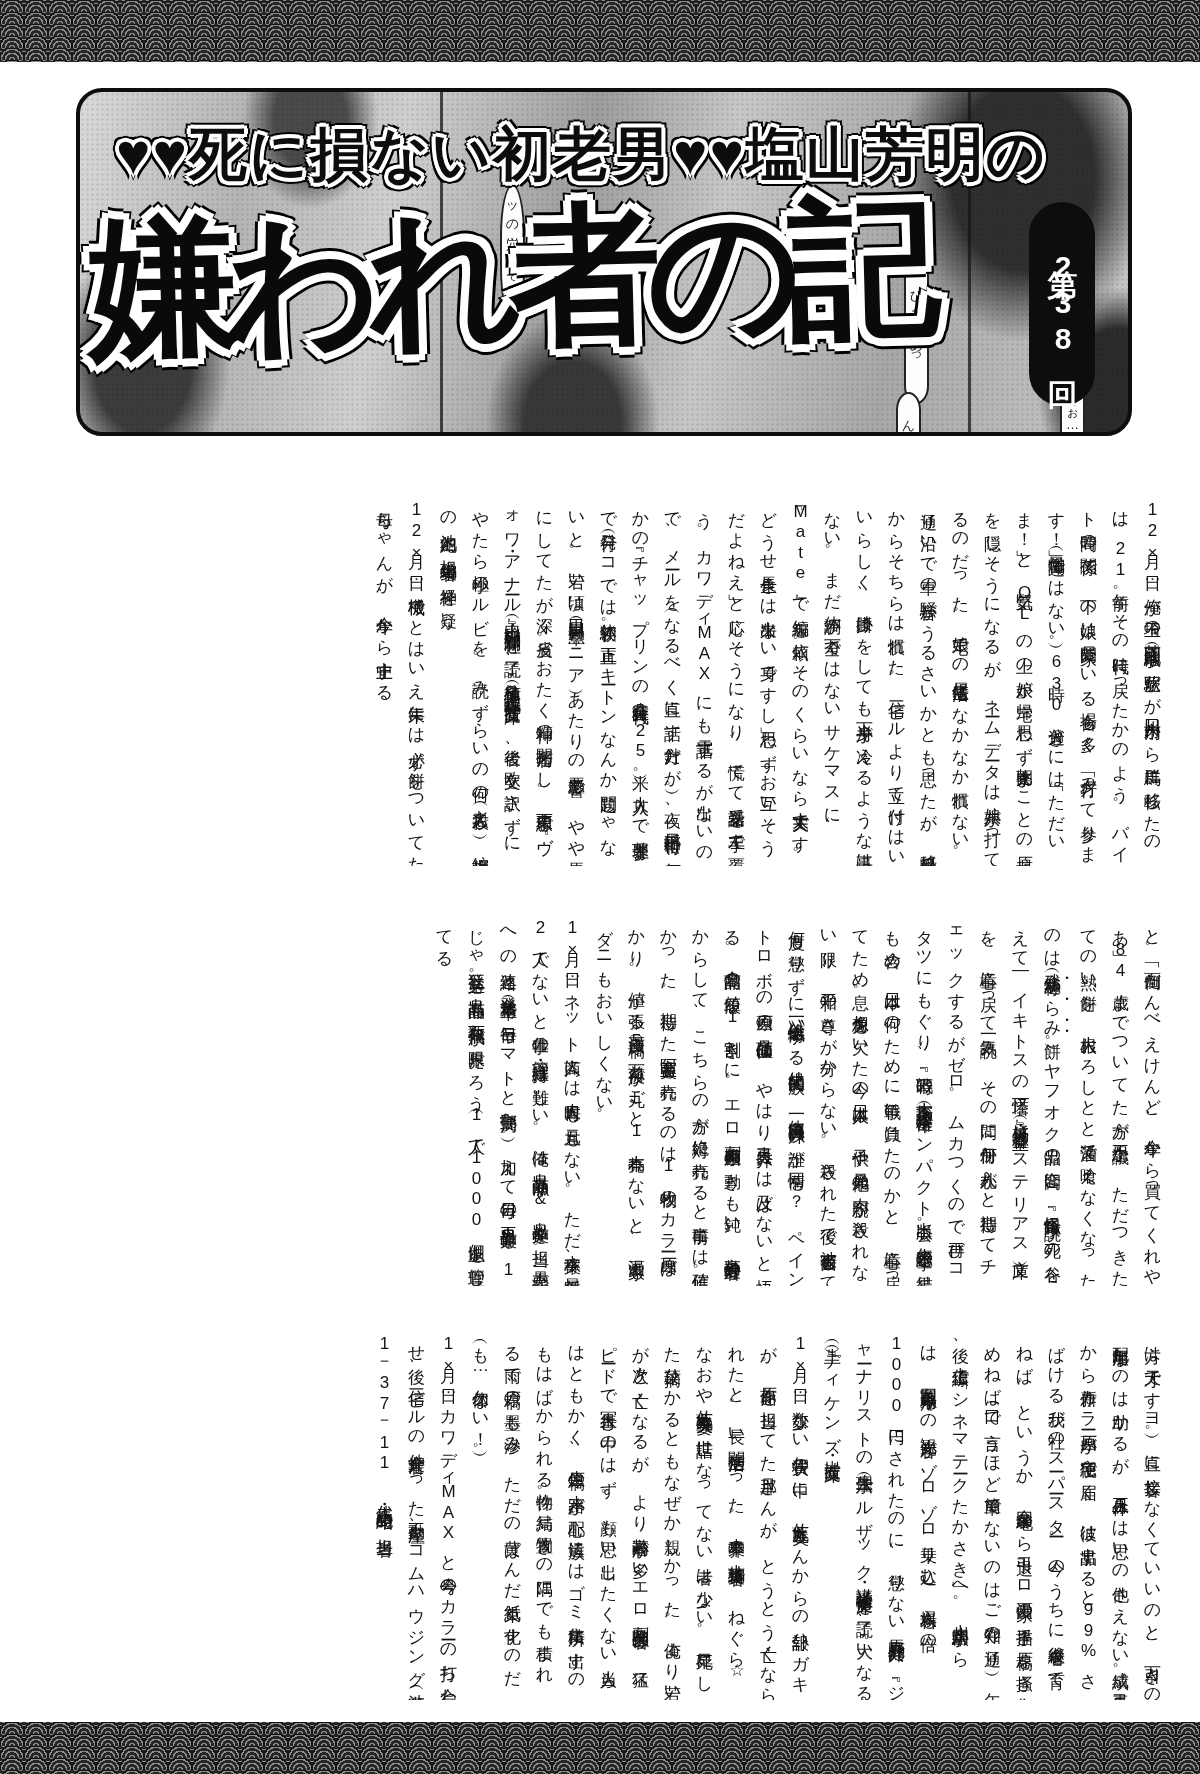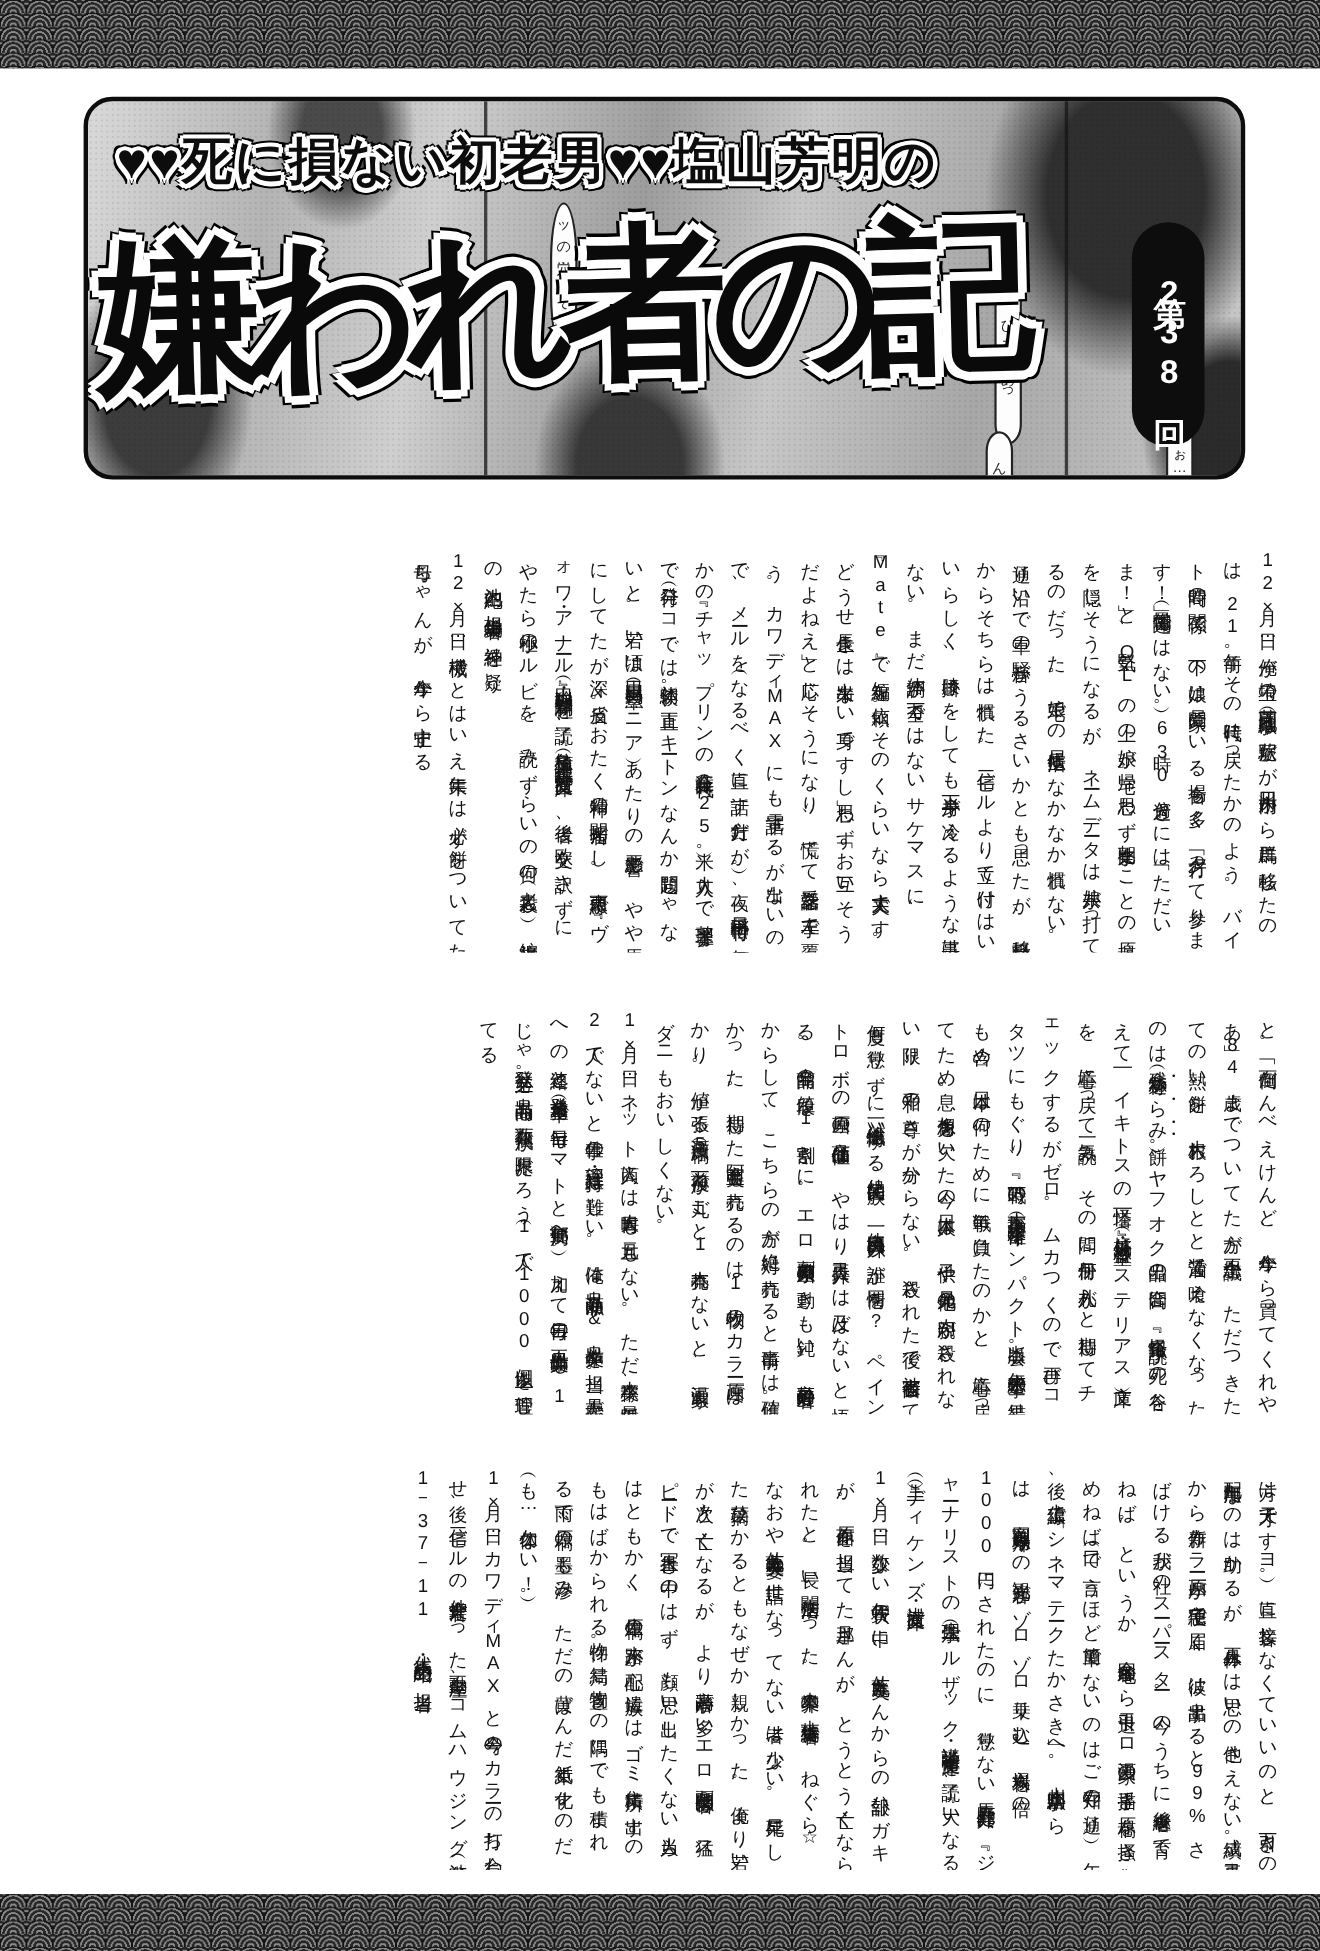--- a/index.html
+++ b/index.html
@@ -49,29 +49,28 @@
     writing-mode:vertical-rl;text-orientation:upright;
     font-size:13px;line-height:15px;letter-spacing:1px;color:#222;
     padding:6px 3px;text-align:center;
   }
   .bubble-1{left:824px;top:148px;height:148px;}
   .bubble-2{left:816px;top:300px;height:70px;}
   .bubble-3{left:980px;top:268px;height:82px;}
   .bubble-4{left:420px;top:92px;height:120px;border-radius:50% 50% 50% 50%/38% 38% 38% 38%;}
 
   .banner-topline{
-    position:absolute;left:26px;top:24px;width:1010px;
-    font-size:46px;font-weight:bold;white-space:nowrap;letter-spacing:2px;
+    position:absolute;left:36px;top:24px;width:1010px;
+    font-size:58px;font-weight:bold;white-space:nowrap;letter-spacing:2px;
     color:#0d0d0d;
     text-shadow:
       -4px 0 0 #fff,4px 0 0 #fff,0 -4px 0 #fff,0 4px 0 #fff,
       -3px -3px 0 #fff,3px -3px 0 #fff,-3px 3px 0 #fff,3px 3px 0 #fff,
       -6px 0 0 #000,6px 0 0 #000,0 -6px 0 #000,0 6px 0 #000,
       -5px -5px 0 #000,5px -5px 0 #000,-5px 5px 0 #000,5px 5px 0 #000;
-    font-family: Liberation Mono, monospace;
   }
   .banner-title{
     position:absolute;left:8px;top:84px;width:880px;
     font-size:152px;font-weight:bold;white-space:nowrap;letter-spacing:-14px;
     transform:rotate(-1.5deg);
     color:#0a0a0a;
     text-shadow:
       -8px 0 0 #fff,8px 0 0 #fff,0 -8px 0 #fff,0 8px 0 #fff,
       -6px -6px 0 #fff,6px -6px 0 #fff,-6px 6px 0 #fff,6px 6px 0 #fff,
       -11px 0 0 #000,11px 0 0 #000,0 -11px 0 #000,0 11px 0 #000,

